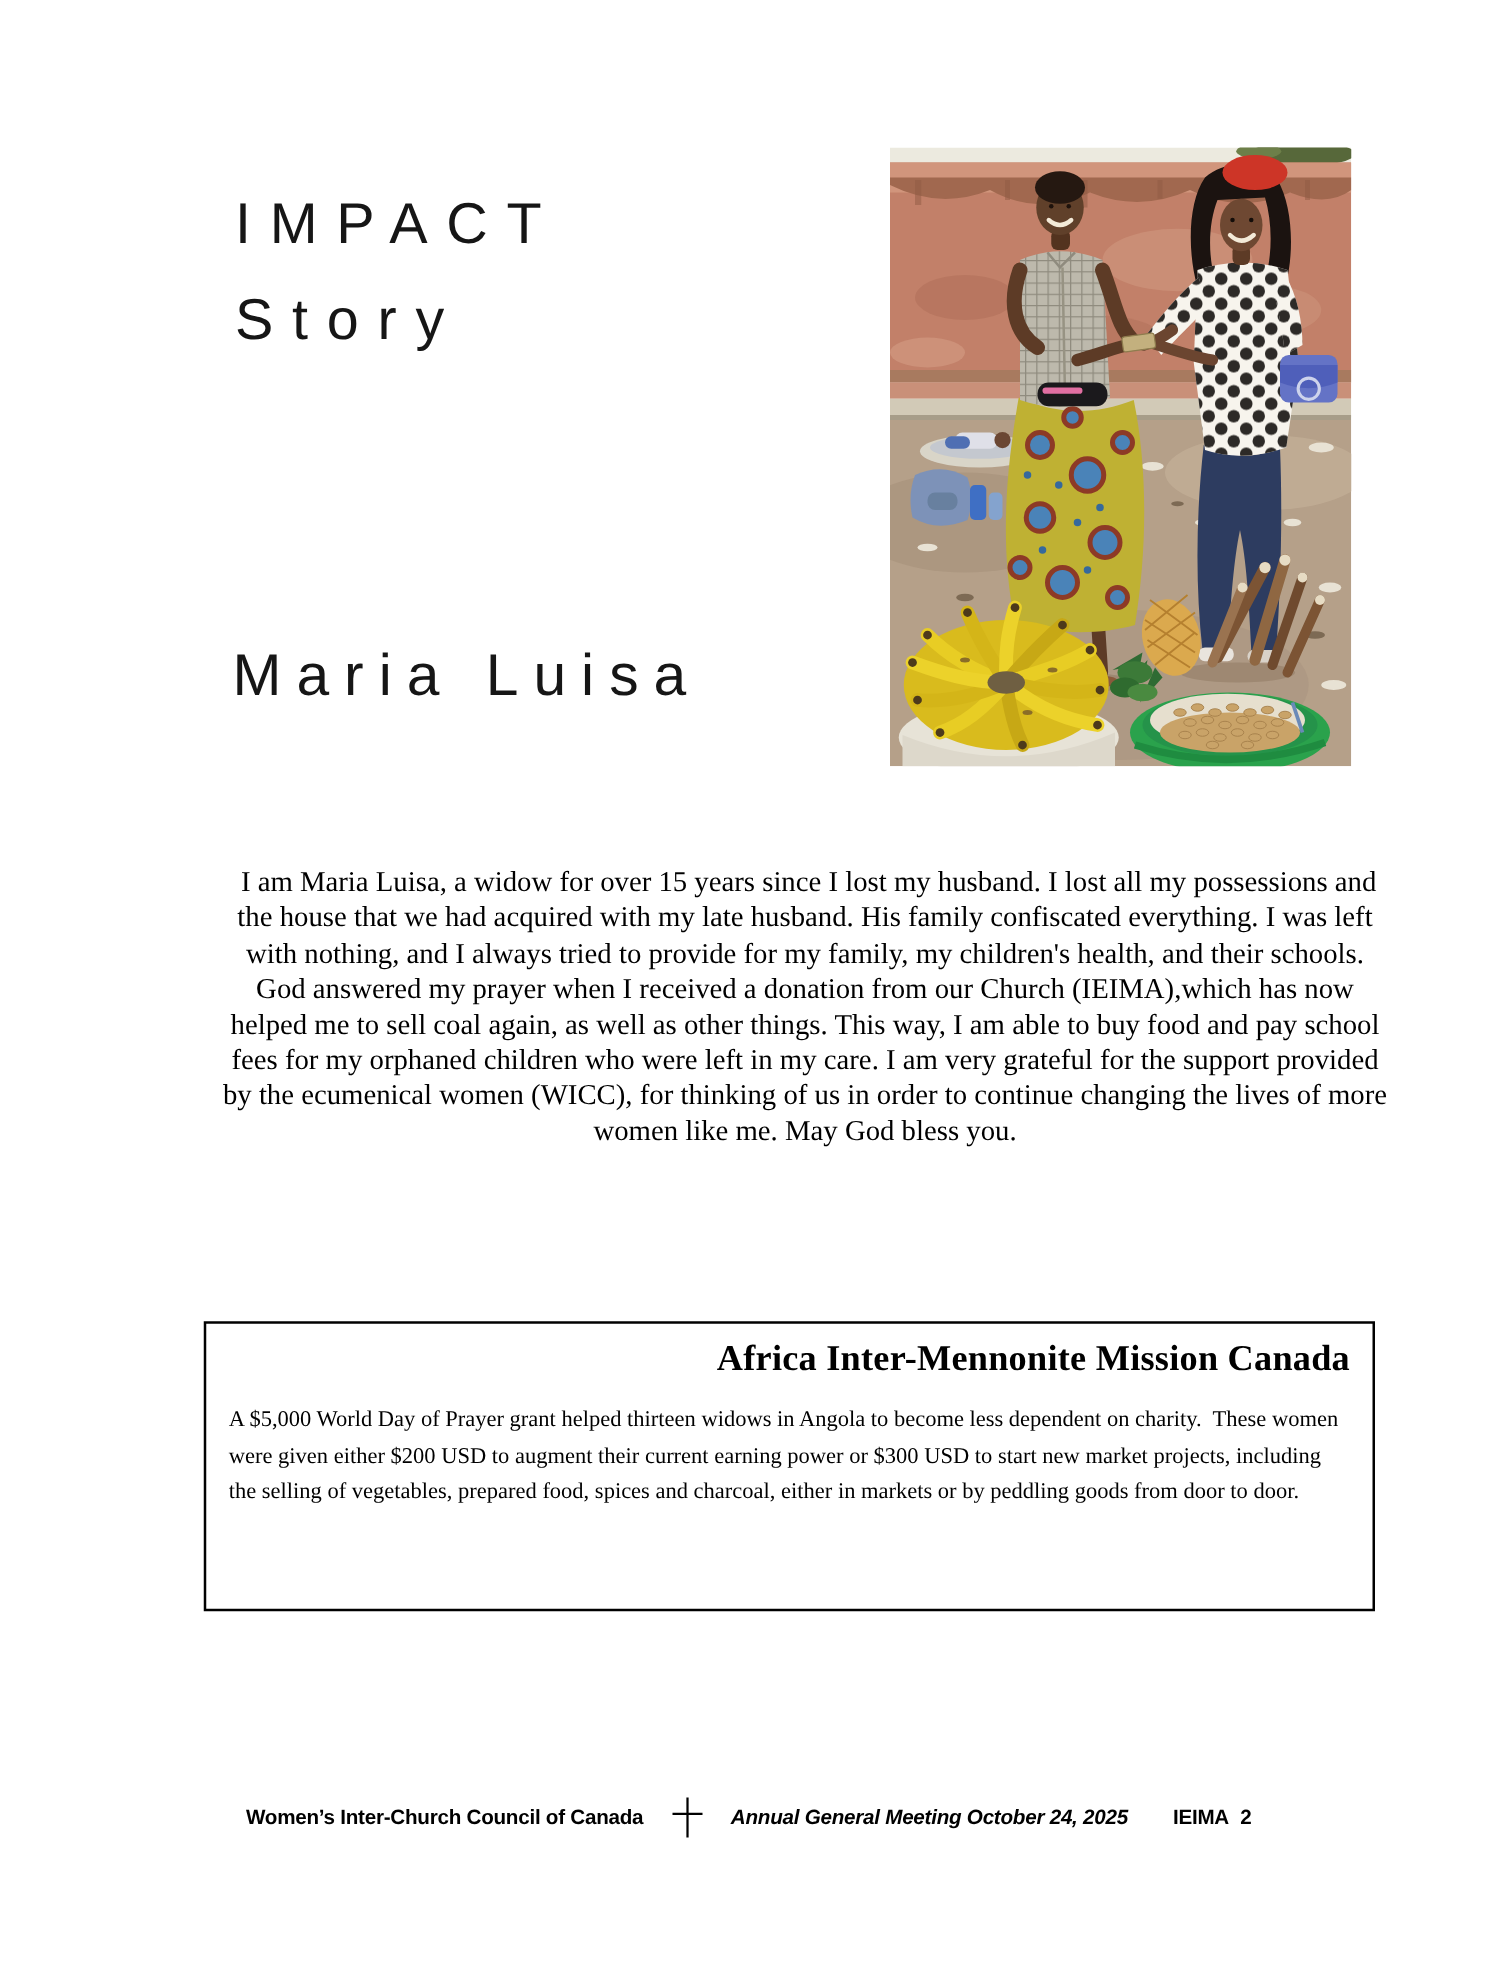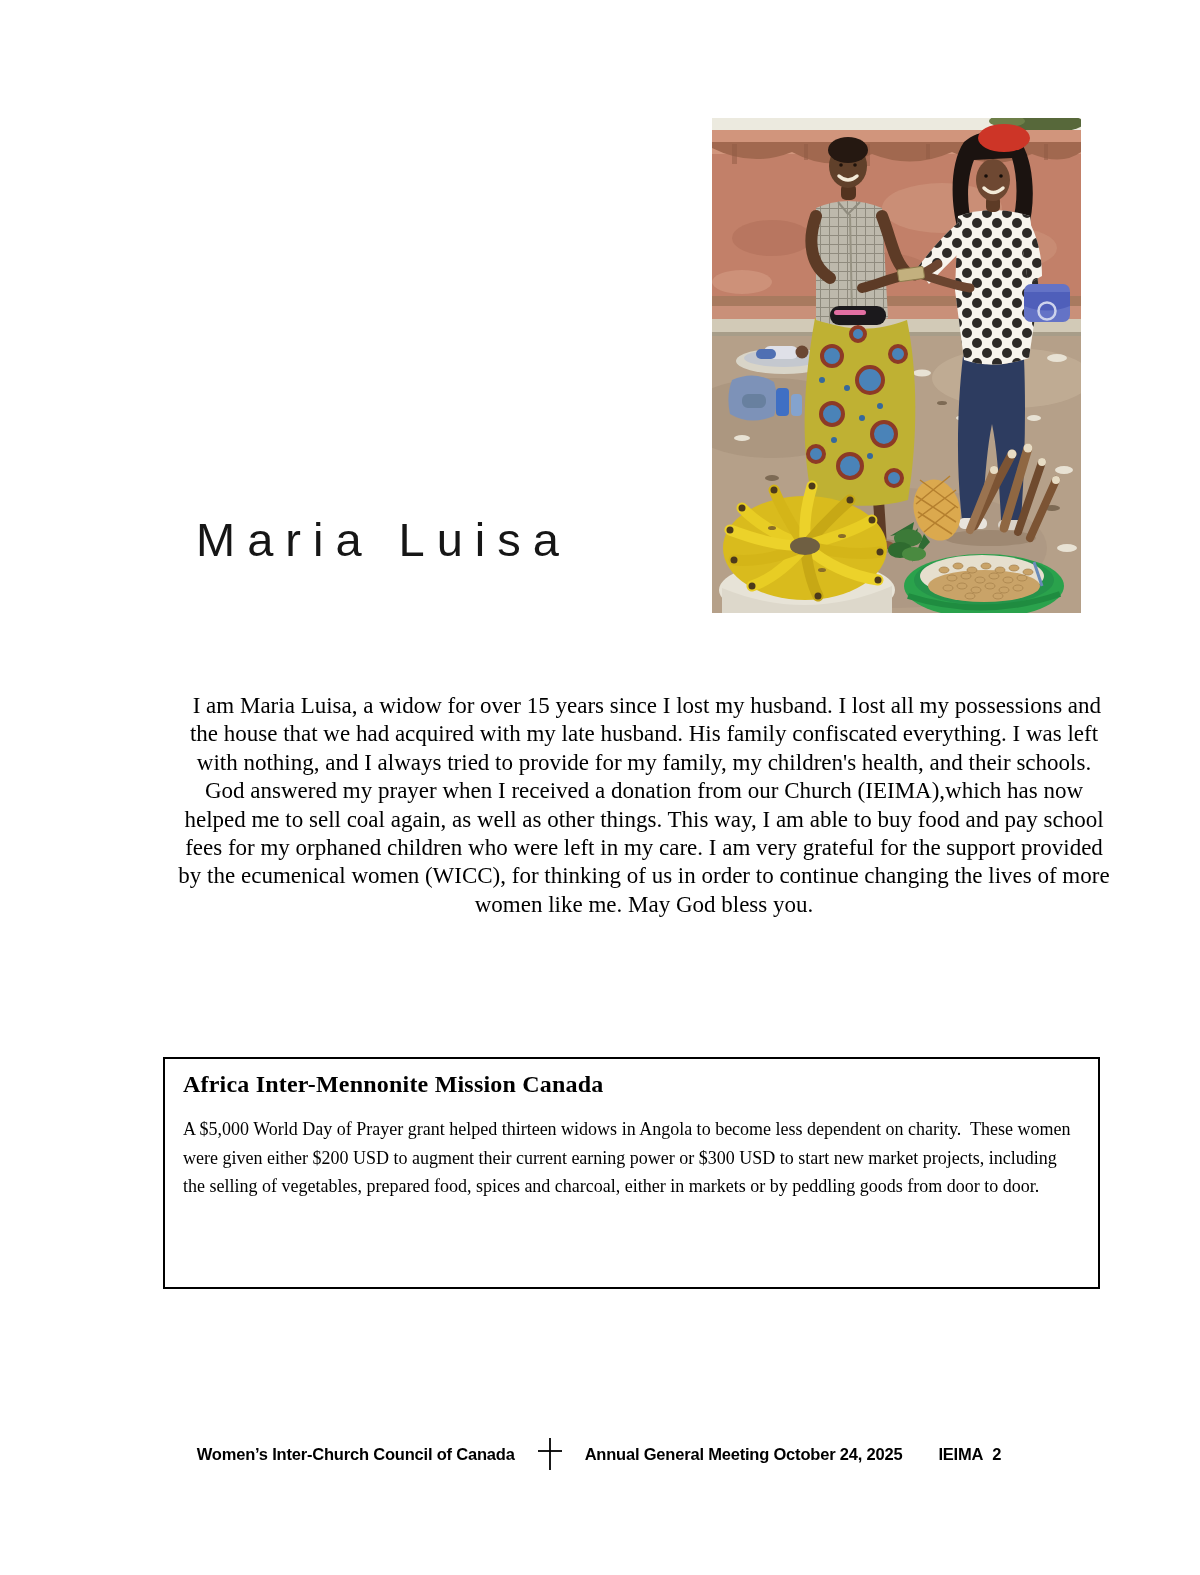--- a/index.html
+++ b/index.html
@@ -36,21 +36,21 @@
     left: 712px;
     top: 118px;
     width: 369px;
     height: 495px;
   }
   .photo-frame svg { display: block; width: 100%; height: 100%; }
 
   
   .subject-name {
     position: absolute;
-    left: 196px;
+    left: 186px;
     top: 514px;
     font-family: "Liberation Sans", sans-serif;
     font-weight: 400;
     font-size: 47px;
     letter-spacing: 12px;
     color: #161616;
     line-height: 1.1;
   }
 
   
@@ -72,23 +72,24 @@
     left: 163px;
     top: 1057px;
     width: 937px;
     height: 232px;
     border: 2px solid #000;
     box-sizing: border-box;
     padding: 12px 18px;
   }
   .grant-heading {
     margin: 0 0 17px 0;
-    font-size: 24px;
+    font-size: 29px;
     font-weight: bold;
     letter-spacing: 0.2px;
+    text-align: right;
   }
   .grant-body {
     margin: 0;
     font-size: 18px;
     line-height: 28.5px;
     white-space: pre-wrap;
   }
 
   
   .footer {
@@ -102,28 +103,32 @@
     font-family: "Liberation Sans", sans-serif;
     font-weight: bold;
     font-size: 16.5px;
     letter-spacing: -0.2px;
     color: #000;
   }
   .footer .cross {
     margin: 0 22px;
     display: inline-flex;
   }
-  .footer .meeting { margin-right: 36px; }
+  .footer .meeting { margin-right: 36px; font-style: italic; }
   .footer .page-label { margin-right: 9px; }
 </style>
 </head>
 <body>
 
 <div class="page">
 
+  <div class="doc-title">
+    <div>IMPACT</div>
+    <div>Story</div>
+  </div>
 
   <div class="photo-frame" role="img" aria-label="Two smiling women at an outdoor market in front of a terracotta wall: a widow in a grey sleeveless blouse and colourful patterned wrap skirt receiving money from a visitor wearing a red beret, black polka-dot top, blue jeans and a blue shoulder bag; in the foreground a basin of yellow bananas and a green basin of peanuts with a pineapple and cassava roots">
     <svg viewBox="0 0 369 495" xmlns="http://www.w3.org/2000/svg">
       <defs>
         <pattern id="check" width="9" height="9" patternUnits="userSpaceOnUse">
           <rect width="9" height="9" fill="#bdb9ac"></rect>
           <path d="M0 .5H9M.5 0V9" stroke="#8f8b7e" stroke-width="1"></path>
         </pattern>
         <pattern id="dots" width="20" height="20" patternUnits="userSpaceOnUse">
           <circle cx="5" cy="5" r="5" fill="#171411"></circle>

